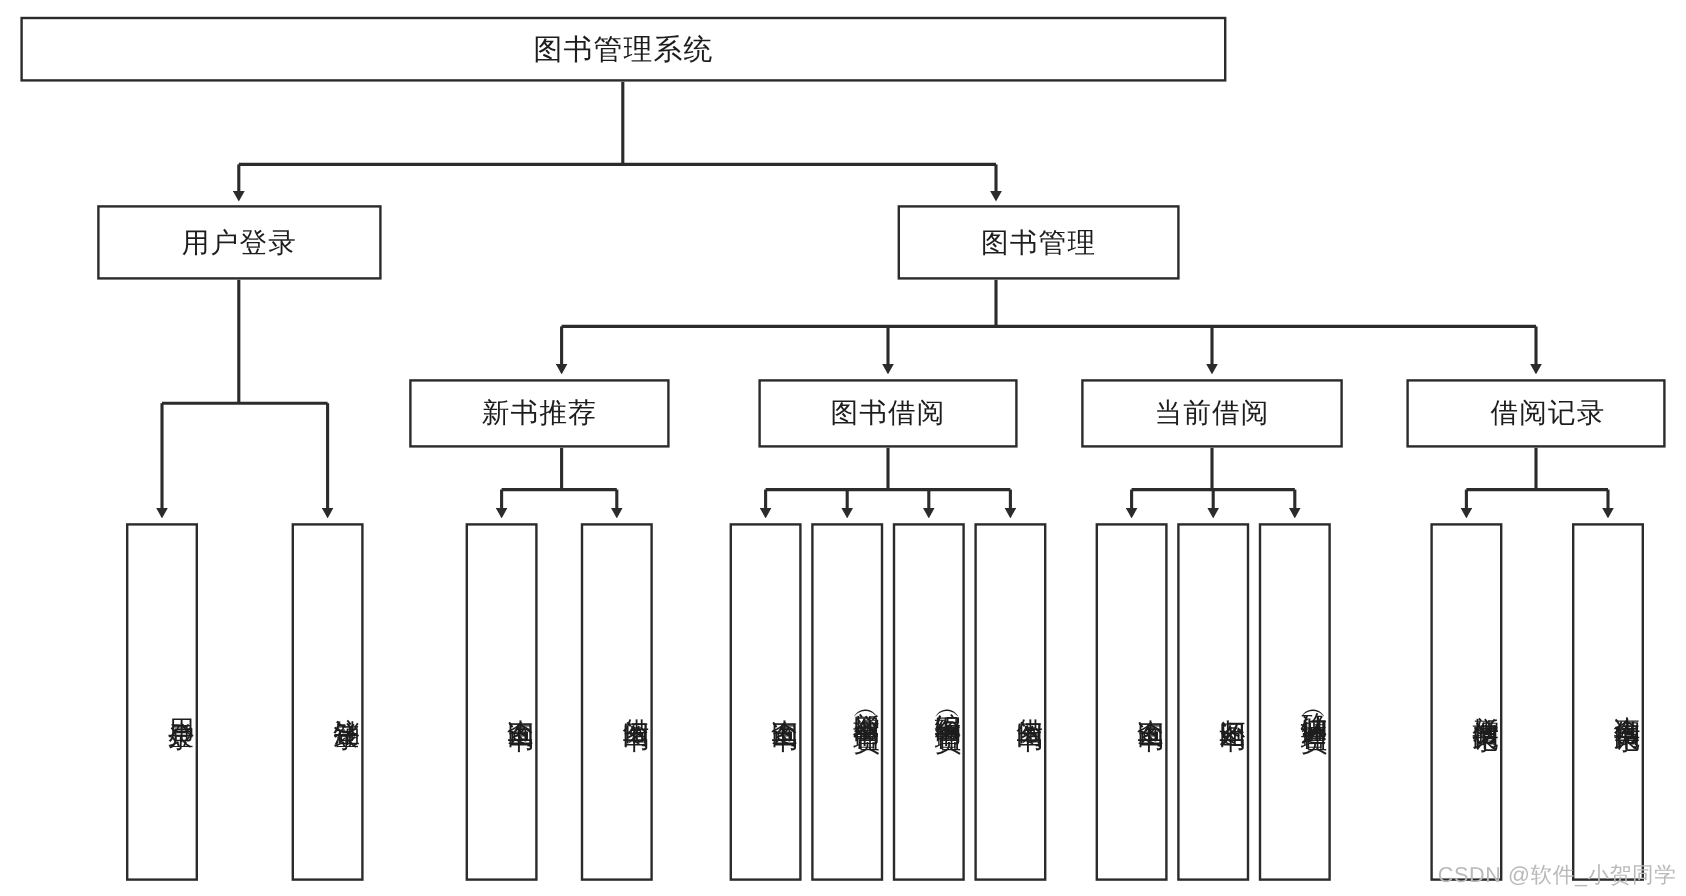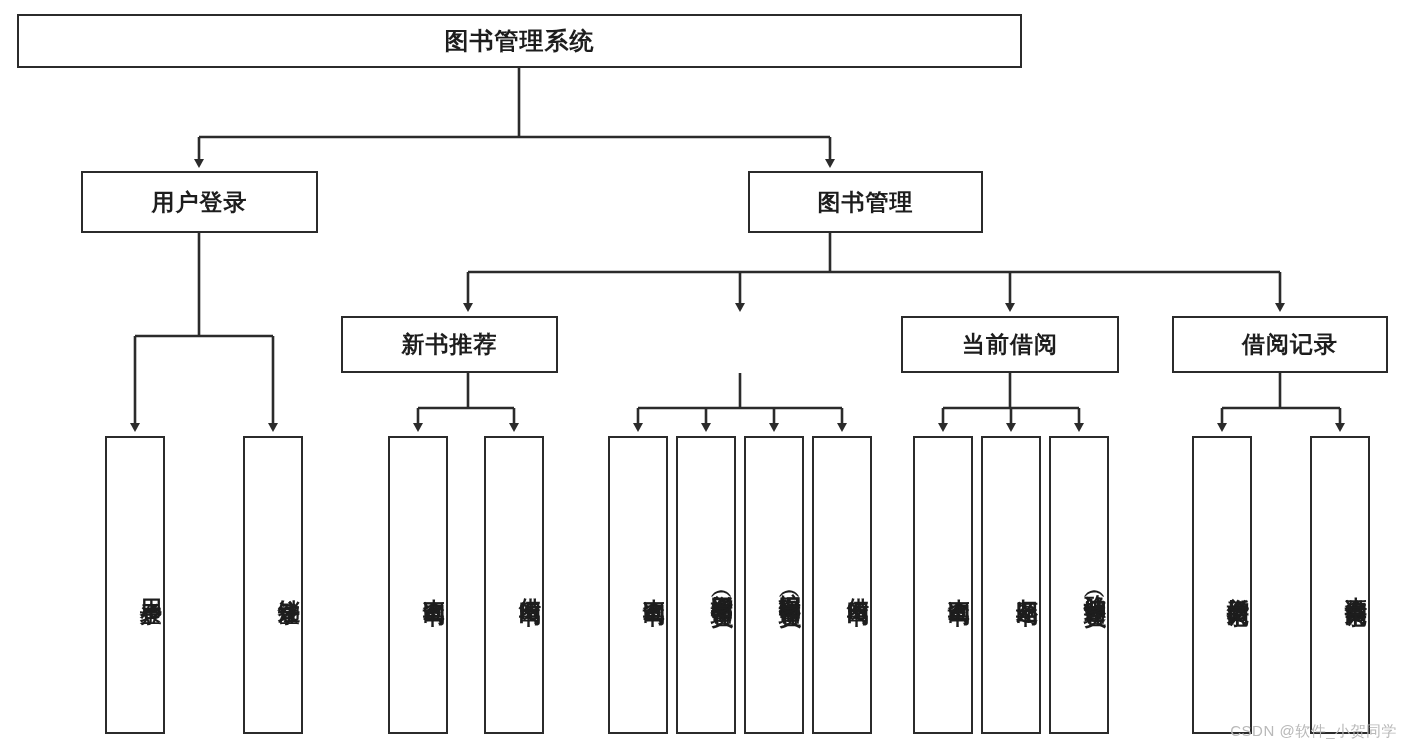--- a/index.html
+++ b/index.html
@@ -28,21 +28,20 @@
   .node {
     position: absolute;
     box-sizing: border-box;
     border: 2.5px solid #2b2b2b;
     background: #ffffff;
     display: flex;
     align-items: center;
     justify-content: center;
     color: #1d1d1d;
     z-index: 2;
-    font-weight: bold;
   }
   .node.horiz {
     font-size: 23px;
     letter-spacing: 1px;
   }
   .node.vert {
     writing-mode: vertical-rl;
     text-orientation: upright;
     font-size: 22px;
     line-height: 1.12;
@@ -58,21 +57,21 @@
     display: block;
     text-align: center;
   }
   .node.root {
     font-size: 24px;
   }
   #watermark {
     position: absolute;
     right: 8px;
     bottom: 6px;
-    font-size: 15px;
+    font-size: 18px;
     color: #b9b9b9;
     letter-spacing: 0.5px;
     z-index: 5;
     white-space: nowrap;
   }
 </style>
 </head>
 <body>
 
 <div id="canvas">
@@ -126,20 +125,21 @@
       <path d="M1340,408 L1340,424" marker-end="url(#arrow)"></path>
     </g>
   </svg>
 
   <div class="node horiz root" style="left:17px;top:14px;width:1005px;height:54px;">图书管理系统</div>
 
   <div class="node horiz" style="left:81px;top:171px;width:237px;height:62px;">用户登录</div>
   <div class="node horiz" style="left:748px;top:171px;width:235px;height:62px;">图书管理</div>
 
   <div class="node horiz" style="left:341px;top:316px;width:217px;height:57px;">新书推荐</div>
+  <div class="node horiz" style="left:632px;top:316px;width:216px;height:57px;">图书借阅</div>
   <div class="node horiz" style="left:901px;top:316px;width:218px;height:57px;">当前借阅</div>
   <div class="node horiz" style="left:1172px;top:316px;width:216px;height:57px;padding-left:20px;">借阅记录</div>
 
   <div class="node vert" style="left:105px;top:436px;width:60px;height:298px;">
     <span class="vlabel">用户登录</span>
   </div>
   <div class="node vert" style="left:243px;top:436px;width:60px;height:298px;">
     <span class="vlabel">注销登录</span>
   </div>
   <div class="node vert" style="left:388px;top:436px;width:60px;height:298px;">

